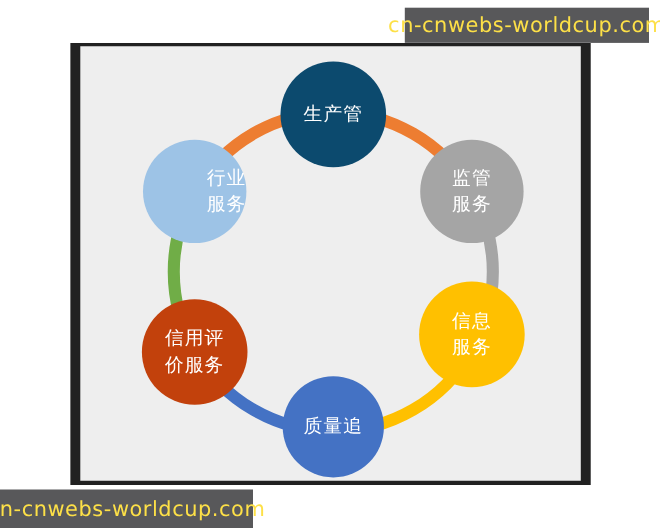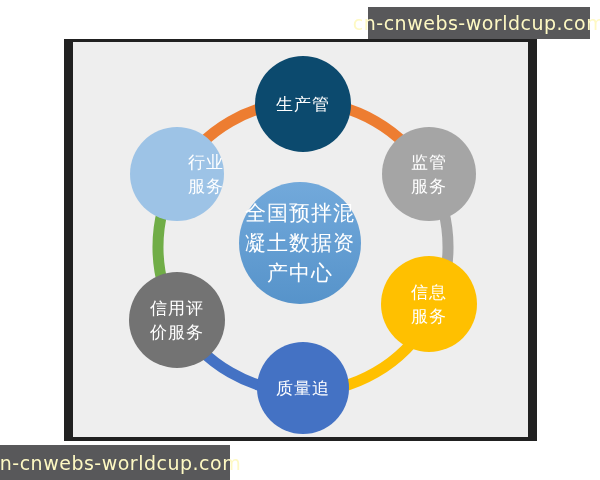--- a/index.html
+++ b/index.html
@@ -13,21 +13,21 @@
     height: 480px;
     background: #ffffff;
     overflow: hidden;
   }
   
   .wm-bar {
     position: absolute;
     display: flex;
     align-items: center;
     justify-content: center;
-    color: #fef9c3;
+    color: #fde047;
     font-size: 19px;
     letter-spacing: 0.5px;
     white-space: nowrap;
   }
   .wm-top    { top: 7px;  right: 10px; width: 222px; height: 32px; }
   .wm-bottom { top: 445px; left: 0;    width: 230px; height: 35px; }
 
   
   .panel {
     position: absolute;
@@ -109,35 +109,30 @@
 
       <div class="node n-right" style="background-color: rgb(255, 192, 0);">
         <span>信息</span>
         <span>服务</span>
       </div>
 
       <div class="node n-bottom" style="background-color: rgb(68, 114, 196);">
         <span>质量追</span>
       </div>
 
-      <div class="node n-bottom-left" style="background-color: #737373;">
+      <div class="node n-bottom-left" style="background-color: #c2410c;">
         <span>信用评</span>
         <span>价服务</span>
       </div>
 
       <div class="node n-top-left" style="background-color: rgb(157, 195, 230);">
         <span>行业</span>
         <span>服务</span>
       </div>
 
-      <div class="node node-center n-center" style="background-color: rgb(91, 155, 213);">
-        <span>全国预拌混</span>
-        <span>凝土数据资</span>
-        <span>产中心</span>
-      </div>
 
     </div>
   </div>
 
   <div class="wm-bar wm-bottom" style="background-color: rgb(88, 88, 90);">
     <span>cn-cnwebs-worldcup.com</span>
   </div>
 
 </div>
 

